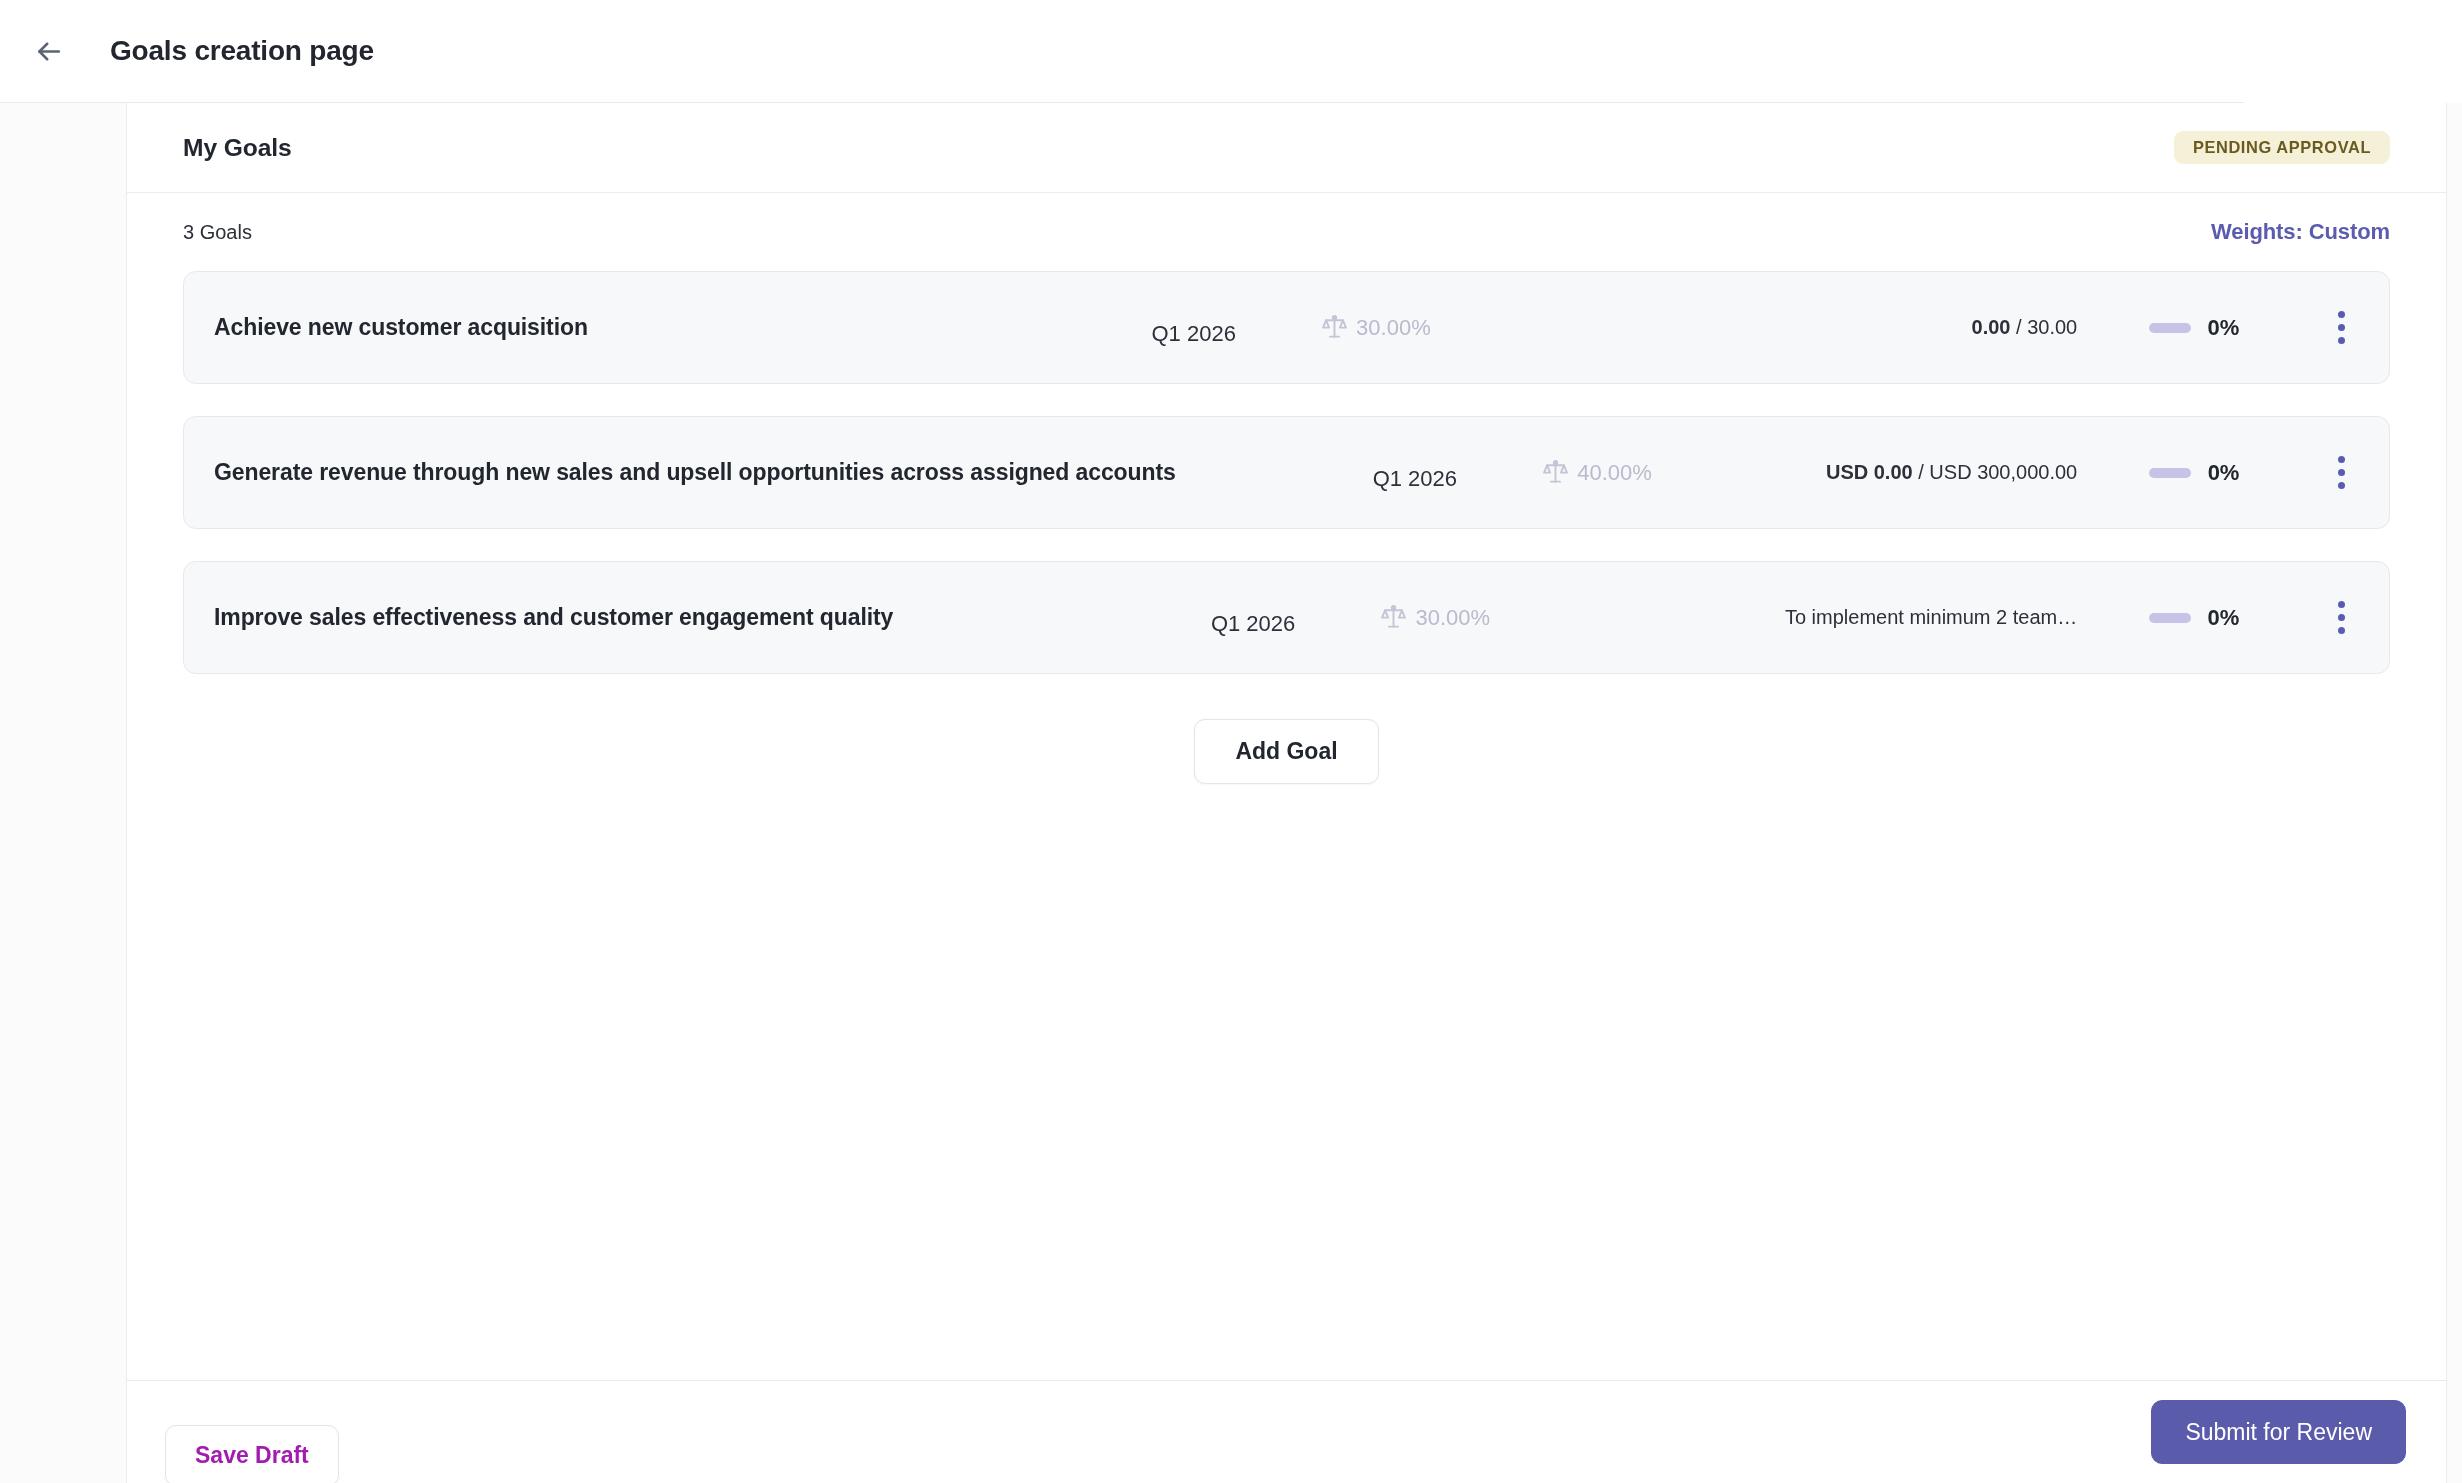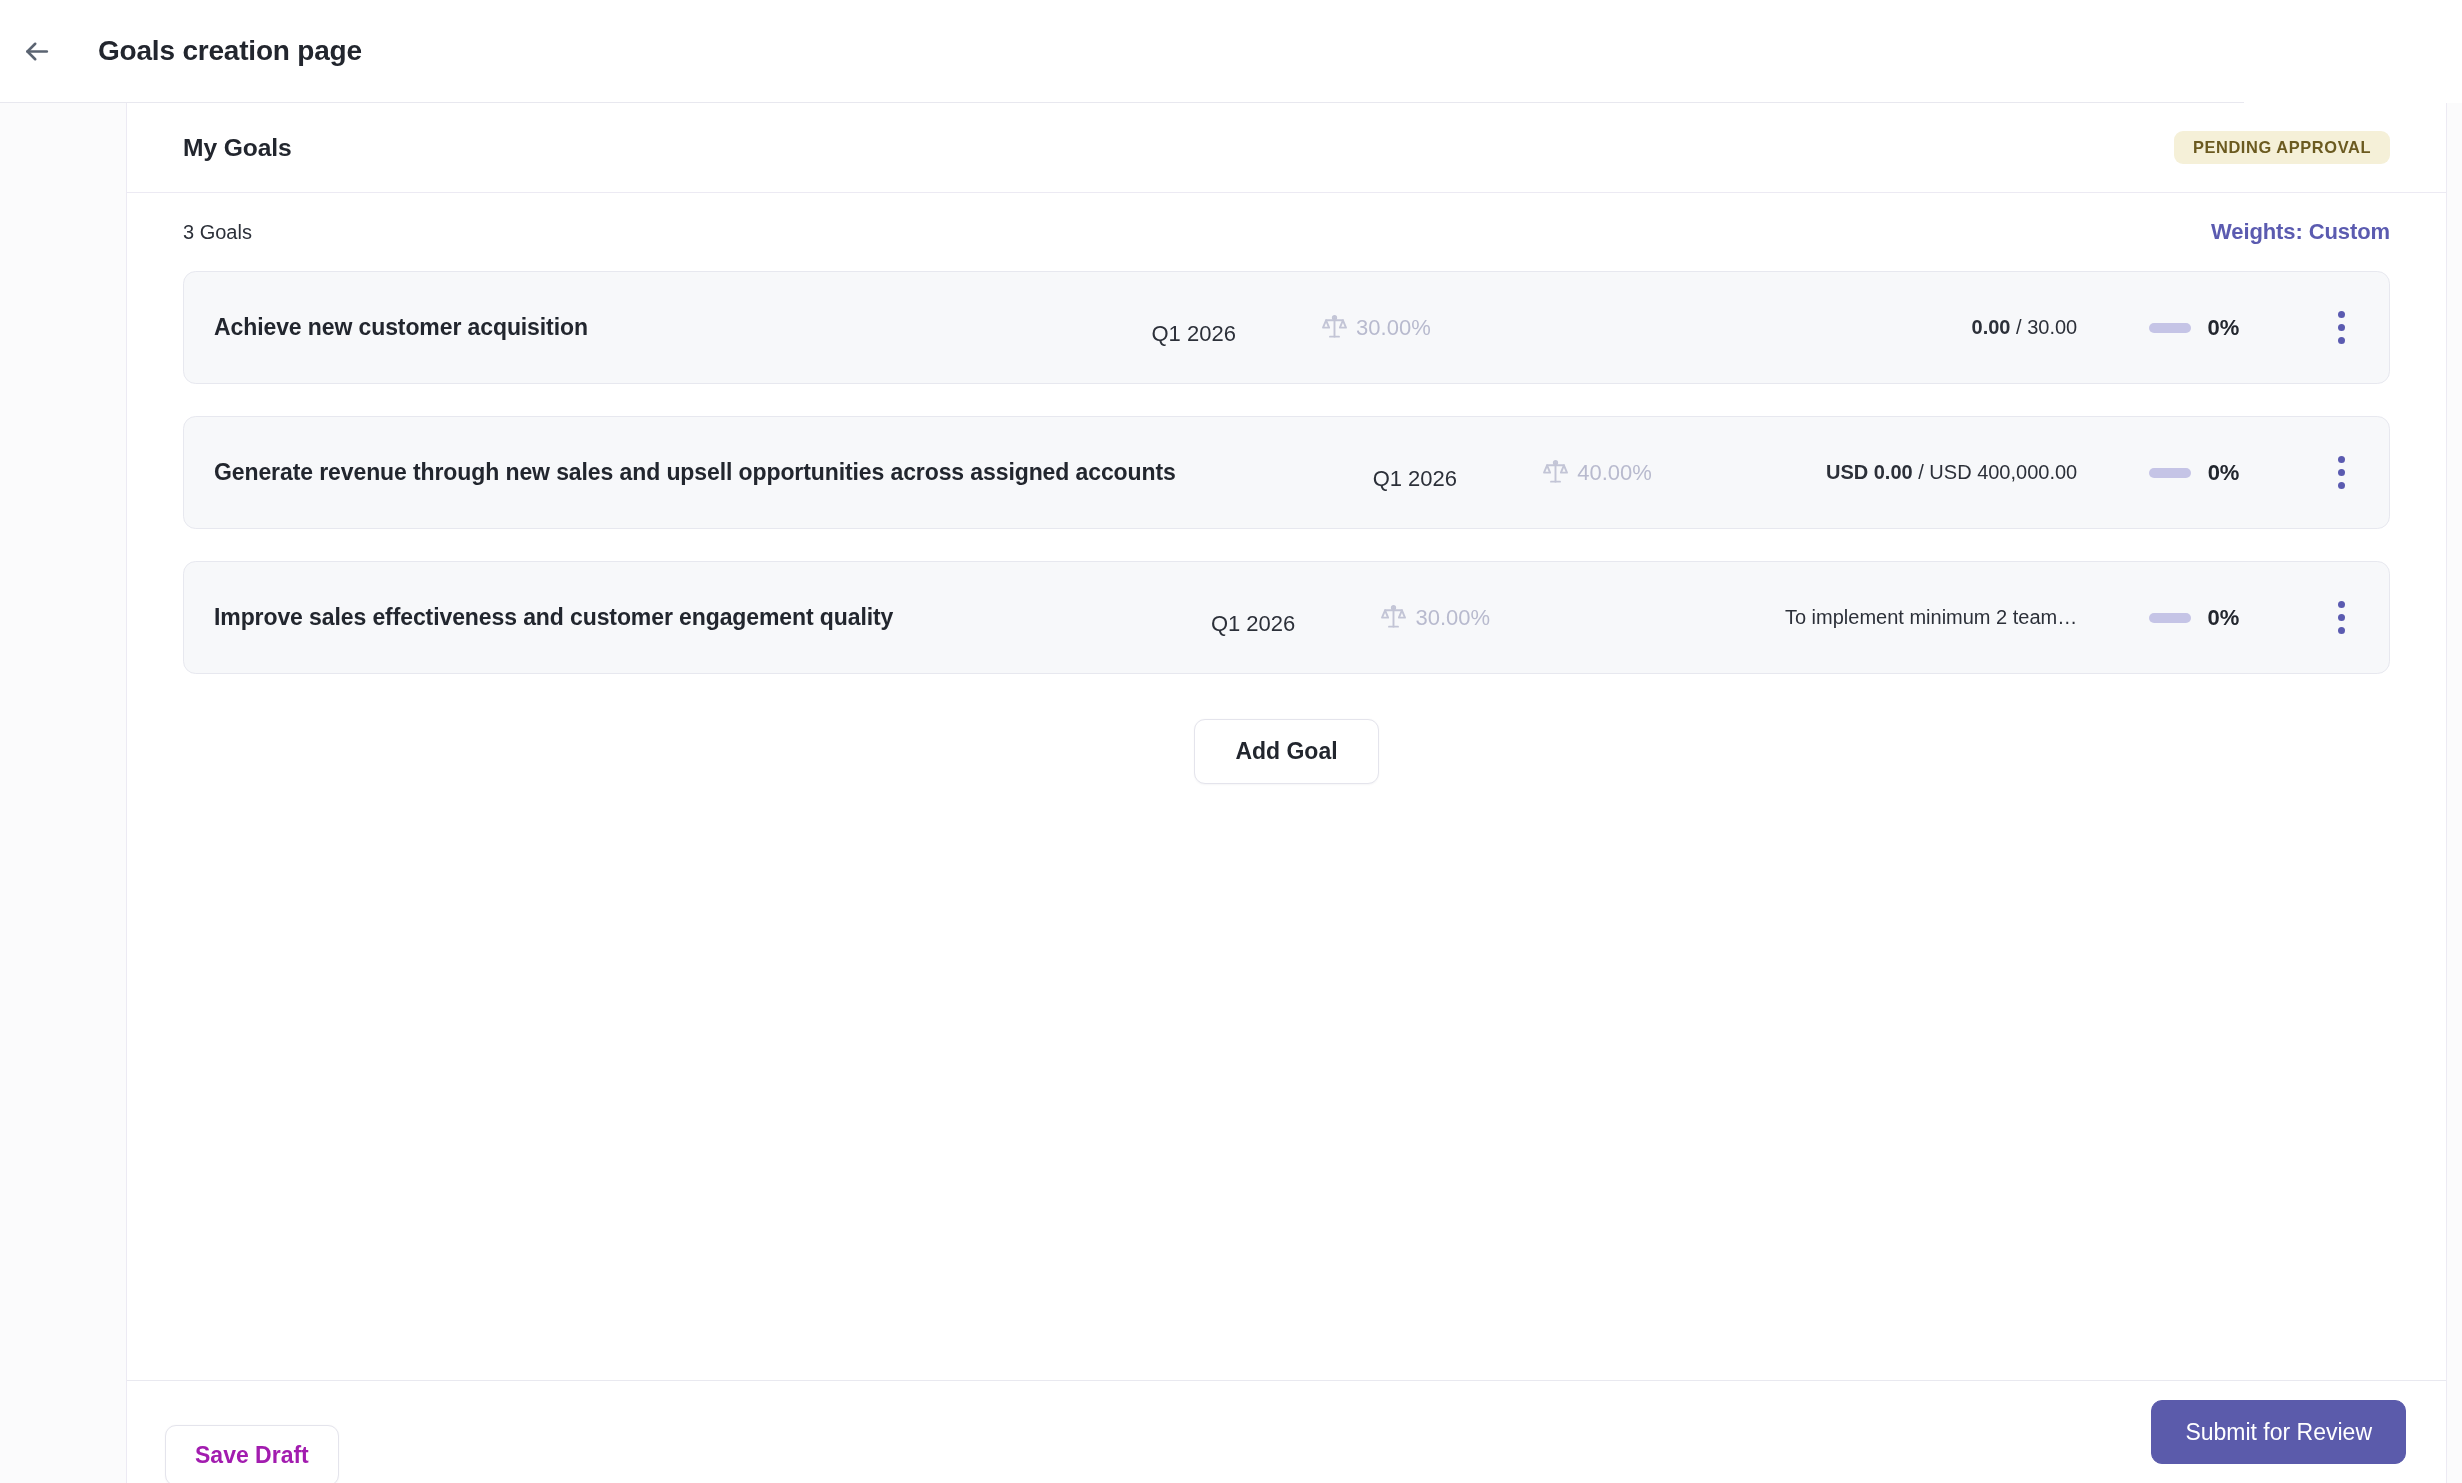--- a/index.html
+++ b/index.html
@@ -23,21 +23,21 @@
   
   .topbar {
     position: absolute;
     left: 0; top: 0;
     width: 2244px;
     height: 103px;
     background: #ffffff;
     border-bottom: 0.9px solid #e8e8ef;
     display: flex;
     align-items: center;
-    padding-left: 8px;
+    padding-left: 20px;
   }
   .back-btn {
     width: 56px; height: 56px;
     display: flex; align-items: center; justify-content: center;
     cursor: pointer;
     background: transparent; border: none;
   }
   .back-btn svg { display: block; }
   .page-title {
     font-size: 28px;
@@ -339,21 +339,21 @@
                 <path d="M12 3v18"></path>
                 <path d="M8 21h8"></path>
                 <circle cx="12" cy="4.2" r="1.5"></circle>
                 <path d="M4.5 6.5h15"></path>
                 <path d="M4.5 6.5 L1.8 13 h5.4 z"></path>
                 <path d="M19.5 6.5 L16.8 13 h5.4 z"></path>
               </svg>
             </span>
             <span class="goal-weight-value">40.00%</span>
           </div>
-          <div class="goal-target"><b>USD 0.00</b><span class="sep"> / </span><span>USD 400,000.00</span></div>
+          <div class="goal-target"><b>USD 0.00</b><span class="sep"> / </span><span>USD 300,000.00</span></div>
           <div class="progress-wrap">
             <div class="progress-track"></div>
             <div class="progress-pct">0%</div>
           </div>
           <div class="kebab">
             <span></span>
             <span></span>
             <span></span>
           </div>
         </div>

